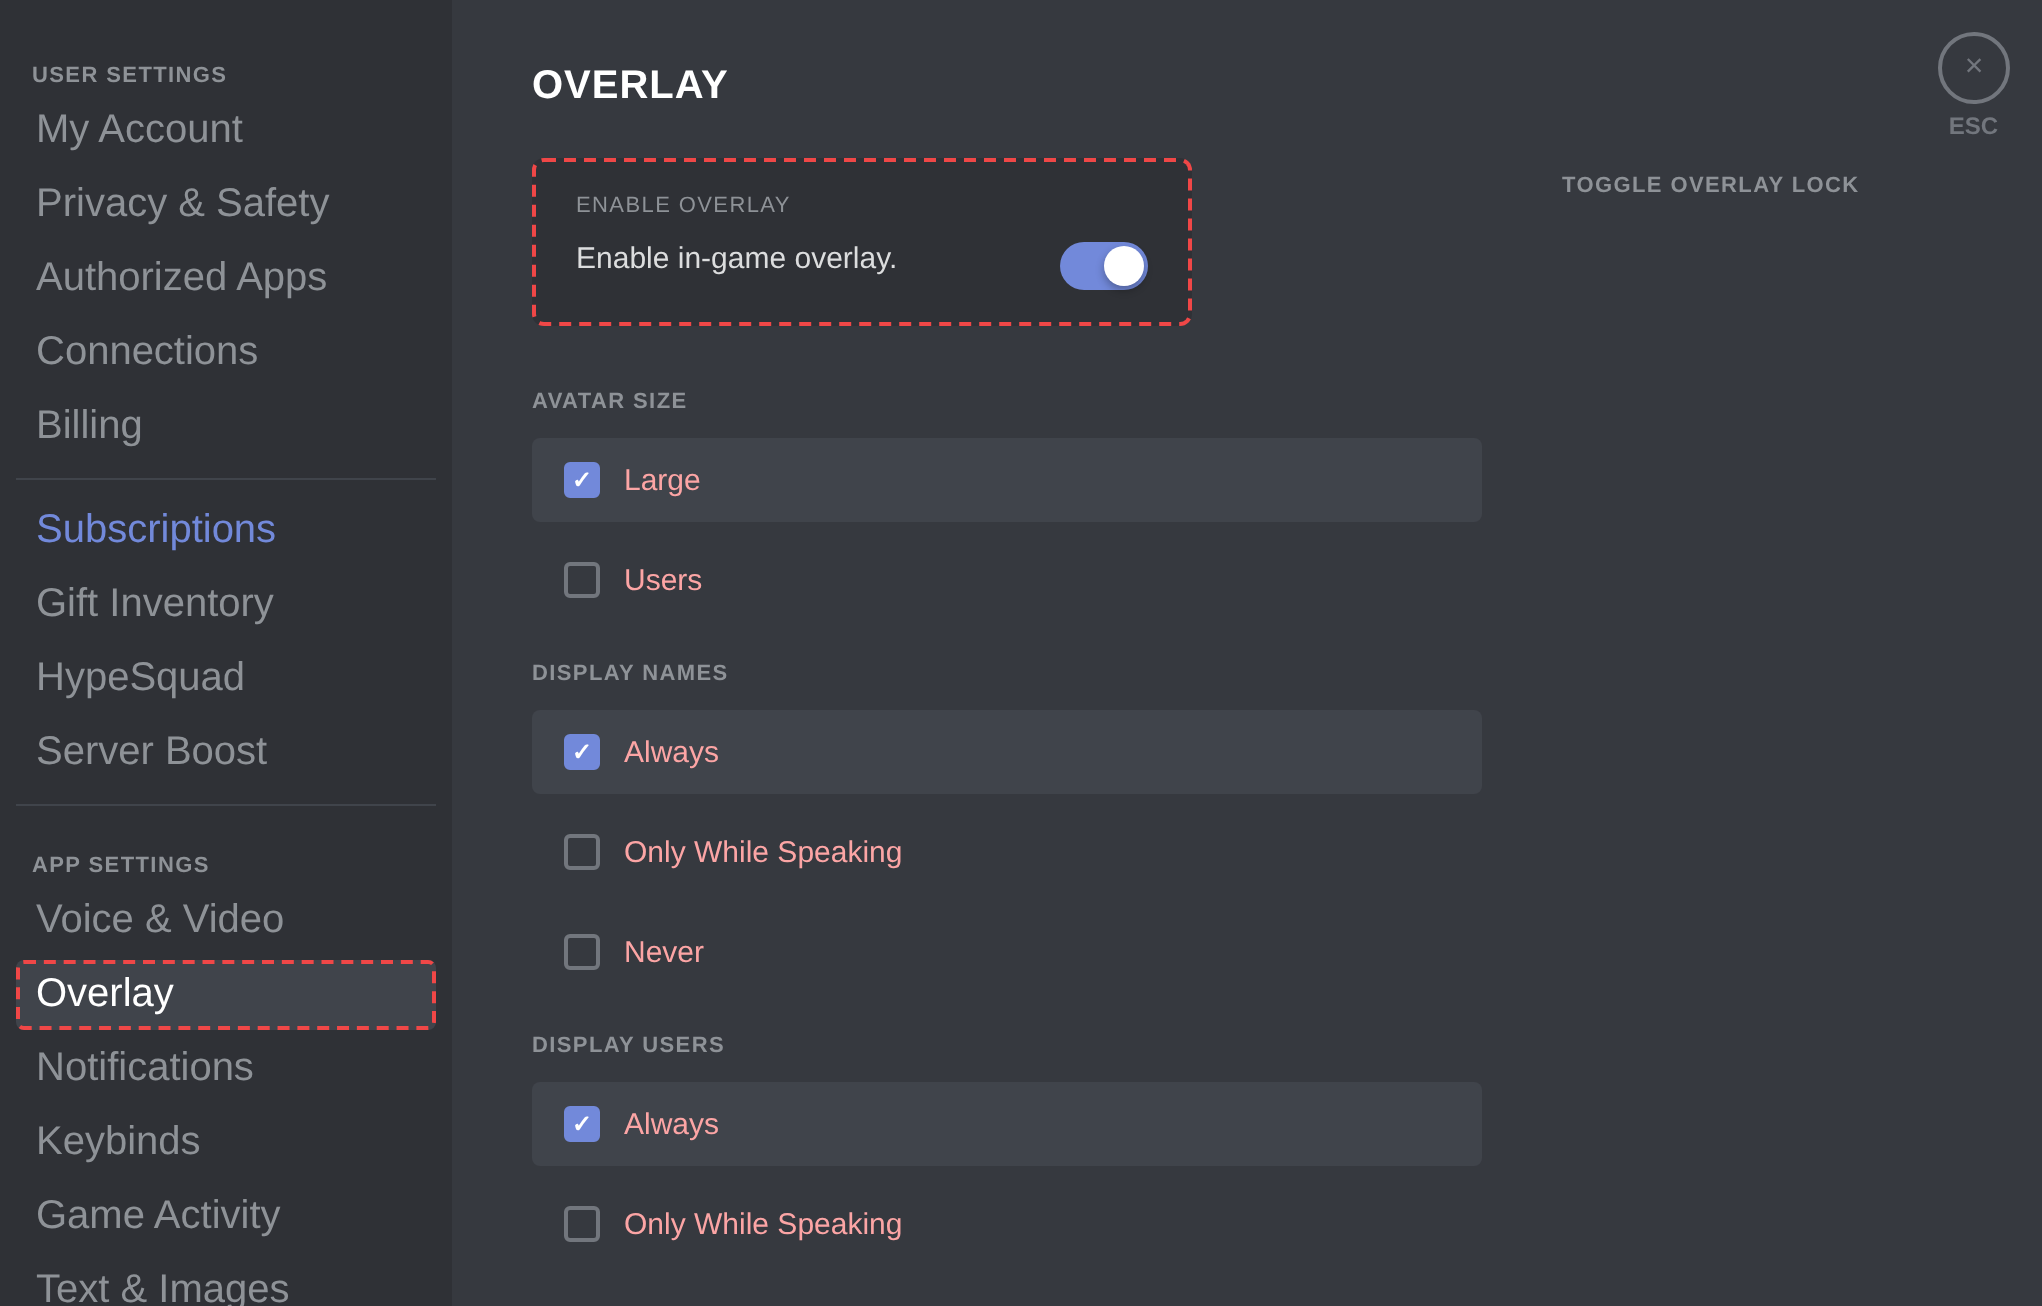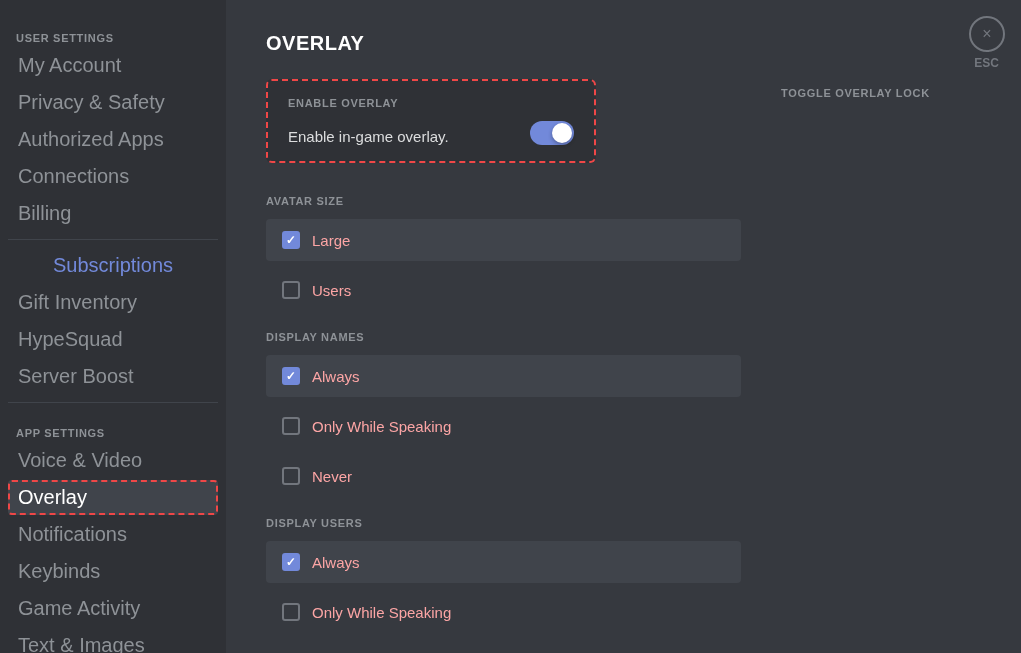--- a/index.html
+++ b/index.html
@@ -42,21 +42,20 @@
       user-select: none;
     }
     .sidebar-item.active {
       background: #40444b;
       color: #ffffff;
       outline: 2px dashed #f04747;
       outline-offset: -2px;
     }
     .sidebar-item.highlighted {
       color: #7289da;
-      justify-content: center;
     }
     .sidebar-divider {
       height: 1px;
       background: #40444b;
       margin: 8px 0;
     }
 
     
     .main {
       flex: 1;
@@ -82,29 +81,29 @@
       border-radius: 6px;
       padding: 16px 20px;
       background: #2f3136;
       display: inline-block;
       margin-bottom: 24px;
       min-width: 330px;
       max-width: 350px;
     }
     .enable-overlay-label {
       font-size: 11px;
-      font-weight: 700;
+      font-weight: 400;
       color: #8e9297;
       text-transform: uppercase;
       letter-spacing: 0.7px;
       margin-bottom: 12px;
     }
     .enable-overlay-row {
       display: flex;
-      align-items: flex-end;
+      align-items: flex-start;
       justify-content: space-between;
     }
     .enable-overlay-text {
       font-size: 15px;
       color: #dcddde;
     }
 
     
     .toggle {
       width: 44px;

